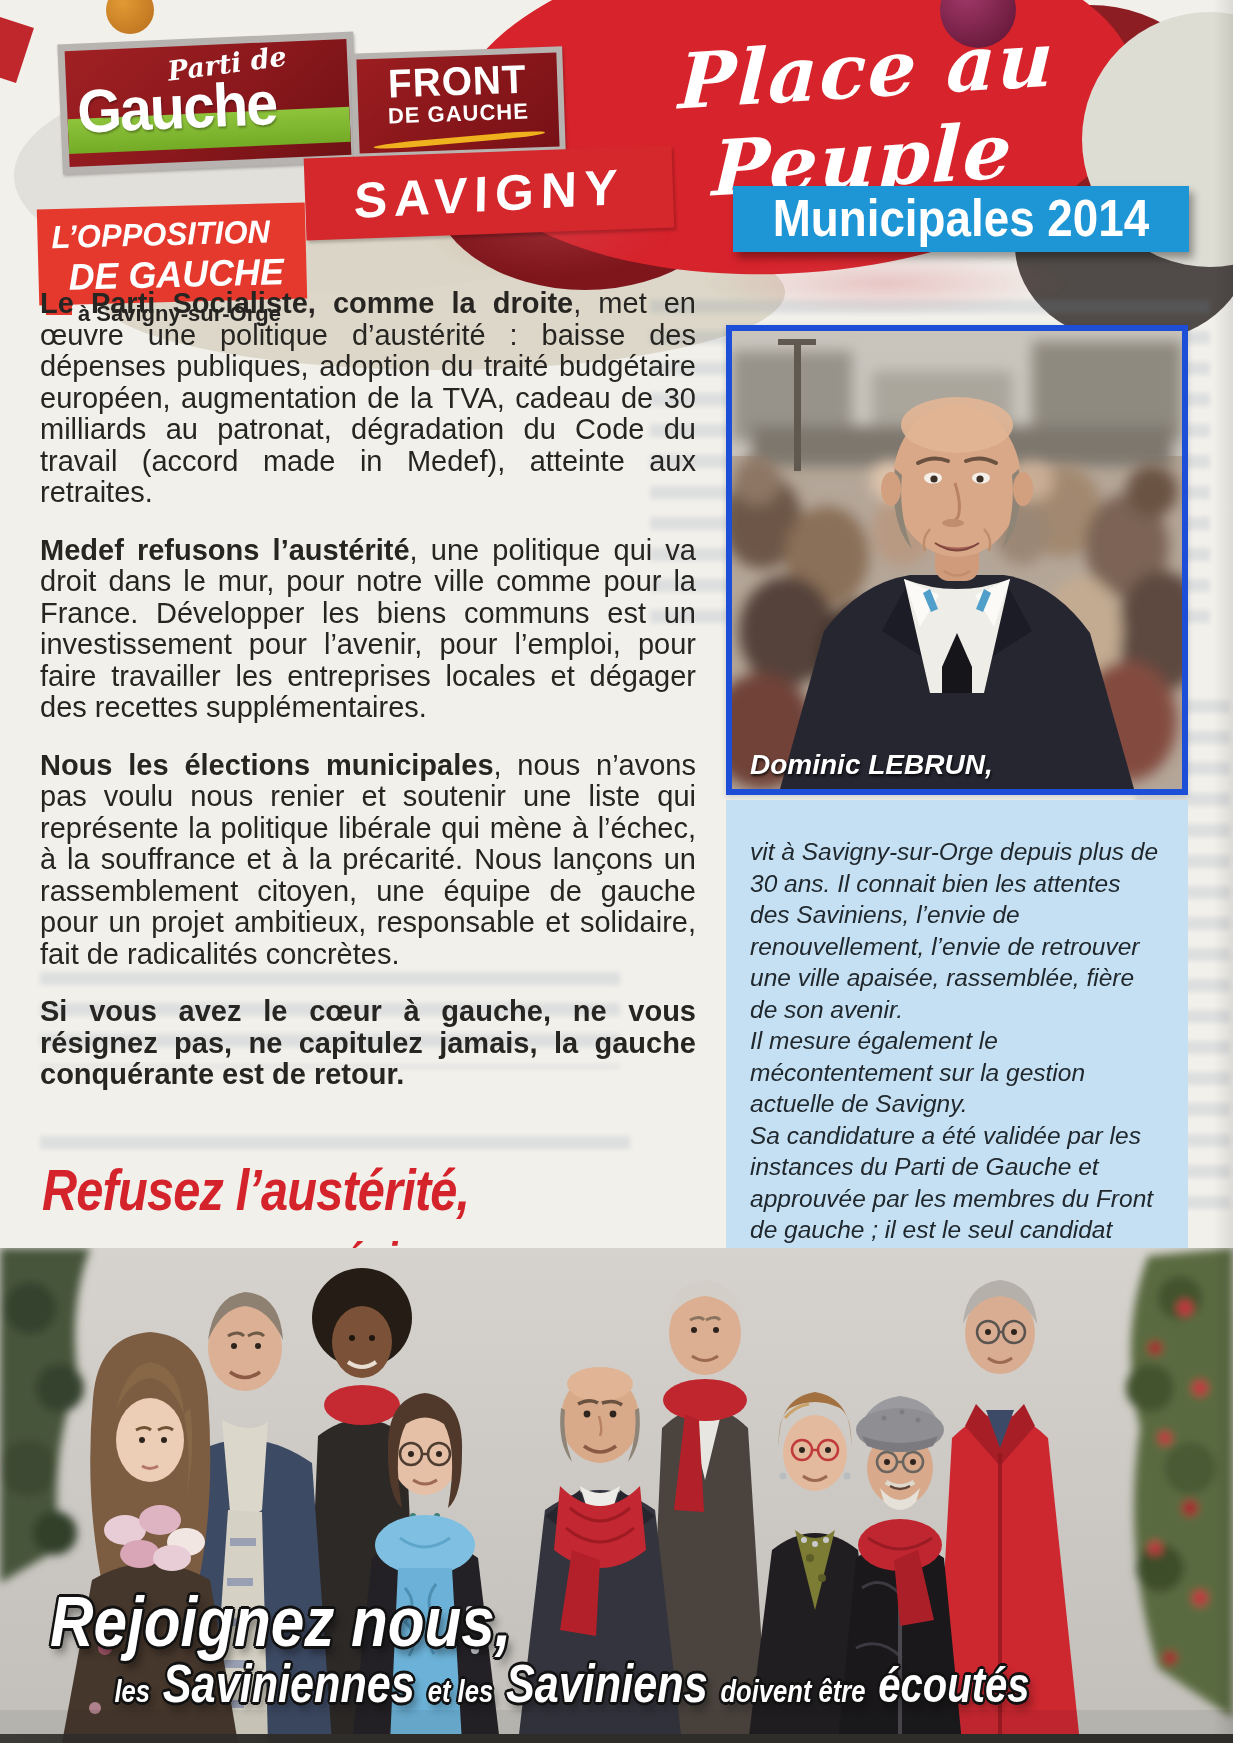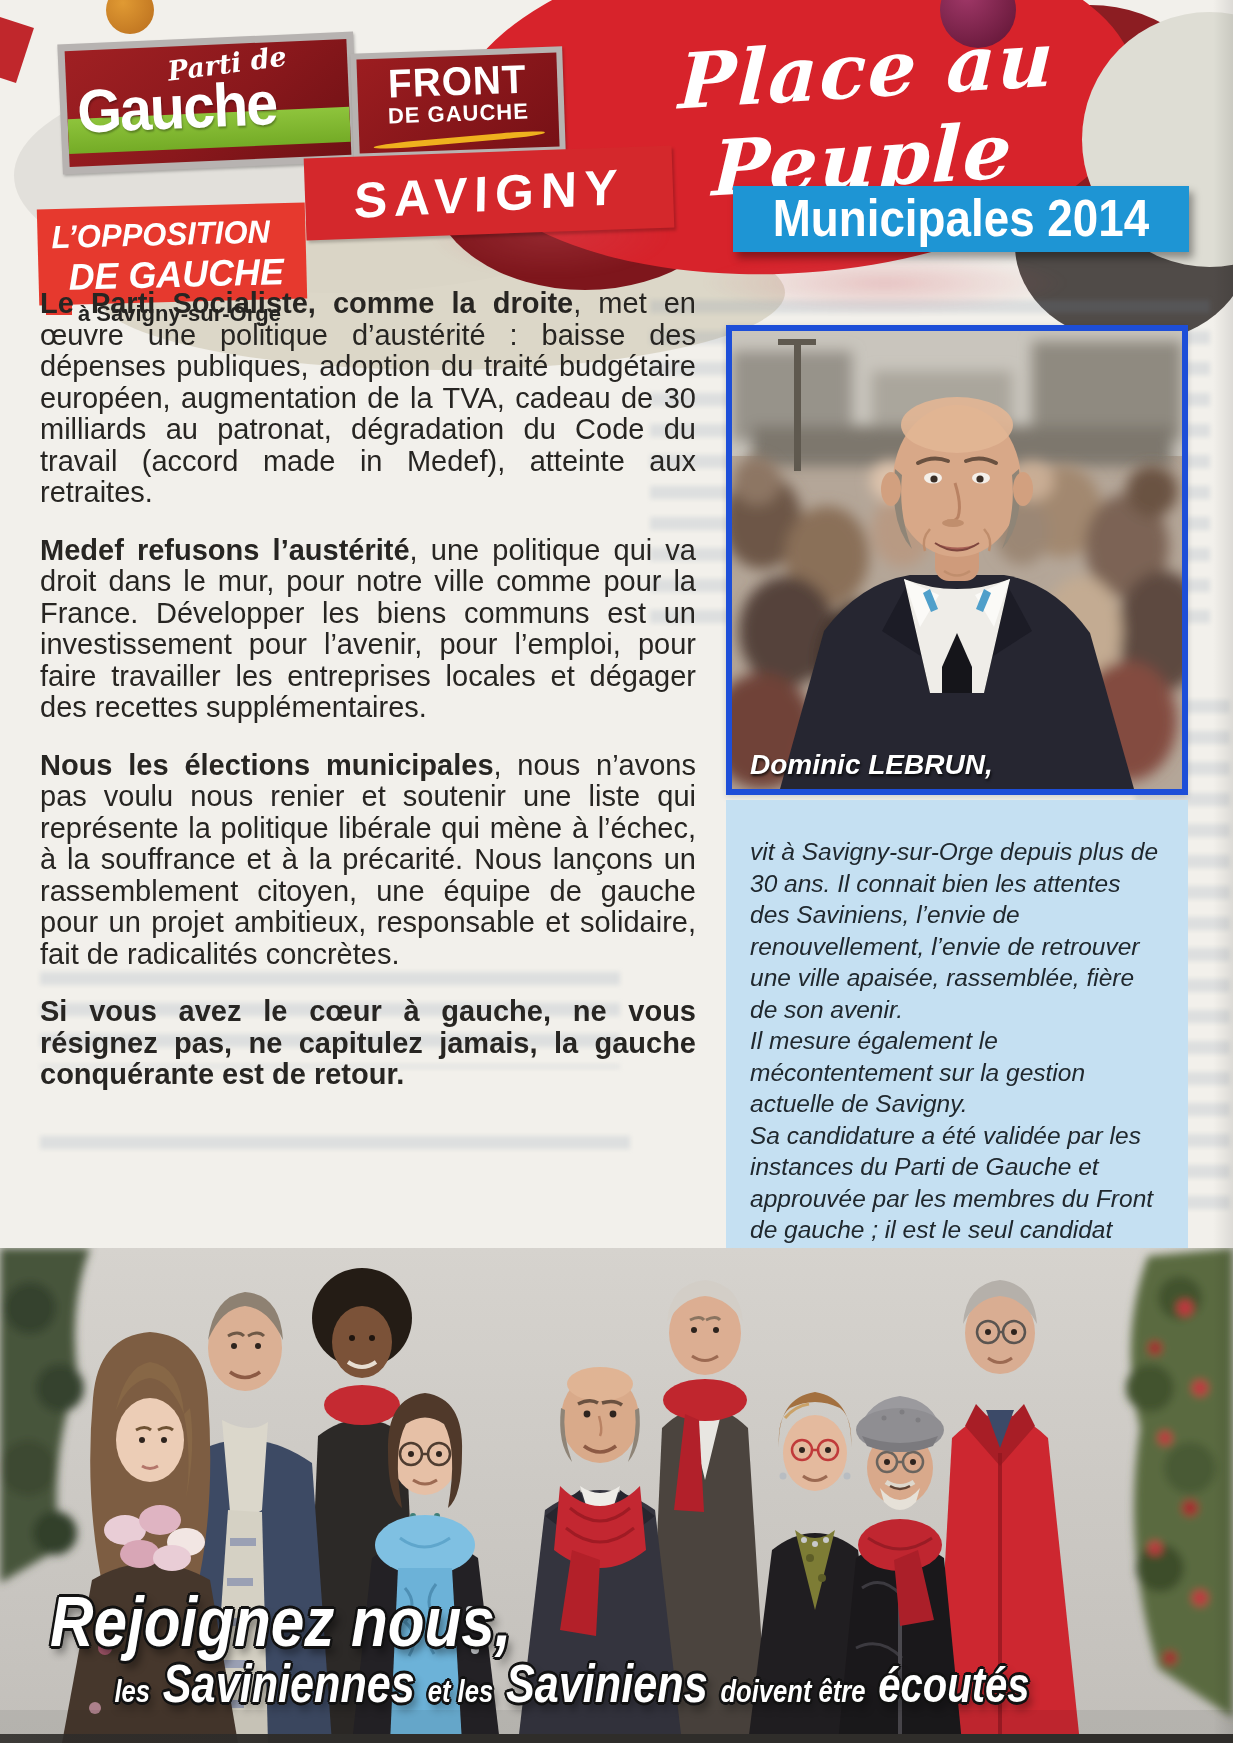--- a/index.html
+++ b/index.html
@@ -146,20 +146,24 @@
     <span class="muni-inner">Municipales 2014</span>
   </div>
 
   <div class="abs article">
     <p><span class="lead">Le Parti Socialiste, comme la droite</span><span>, met en œuvre une politique d’austérité : baisse des dépenses publiques, adoption du traité budgétaire européen, augmentation de la TVA, cadeau de 30 milliards au patronat, dégradation du Code du travail (accord made in Medef), atteinte aux retraites.</span></p>
     <p><span class="lead">Medef refusons l’austérité</span><span>, une politique qui va droit dans le mur, pour notre ville comme pour la France. Développer les biens communs est un investissement pour l’avenir, pour l’emploi, pour faire travailler les entreprises locales et dégager des recettes supplémentaires.</span></p>
     <p><span class="lead">Nous les élections municipales</span><span>, nous n’avons pas voulu nous renier et soutenir une liste qui représente la politique libérale qui mène à l’échec, à la souffrance et à la précarité. Nous lançons un rassemblement citoyen, une équipe de gauche pour un projet ambitieux, responsable et solidaire, fait de radicalités concrètes.</span></p>
     <p class="gap-big"><span class="lead">Si vous avez le cœur à gauche, ne vous résignez pas, ne capitulez jamais, la gauche conquérante est de retour.</span><span></span></p>
   </div>
 
+  <div class="abs headline">
+    <div class="hl1">Refusez l’austérité,</div>
+    <div class="hl2">ne vous résignez pas...</div>
+  </div>
 
   <div class="abs photo1">
     <svg viewBox="0 0 450 458" aria-hidden="true">
       <defs>
         <filter id="b7" x="-20%" y="-20%" width="140%" height="140%">
             <feGaussianBlur stdDeviation="7"></feGaussianBlur>
           </filter>
         <filter id="b3" x="-20%" y="-20%" width="140%" height="140%">
             <feGaussianBlur stdDeviation="3"></feGaussianBlur>
           </filter>

